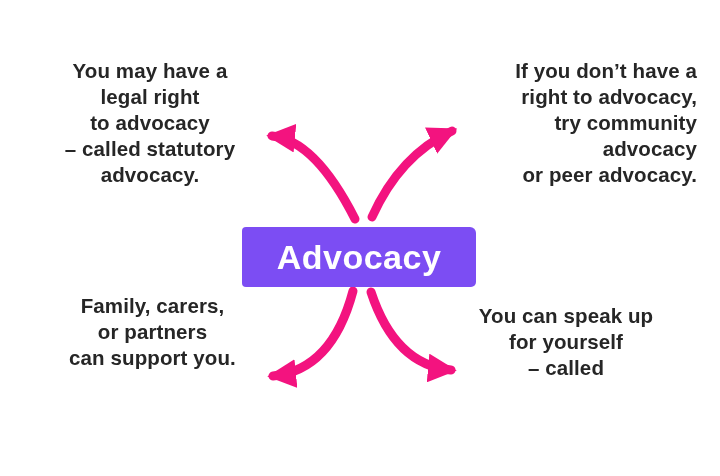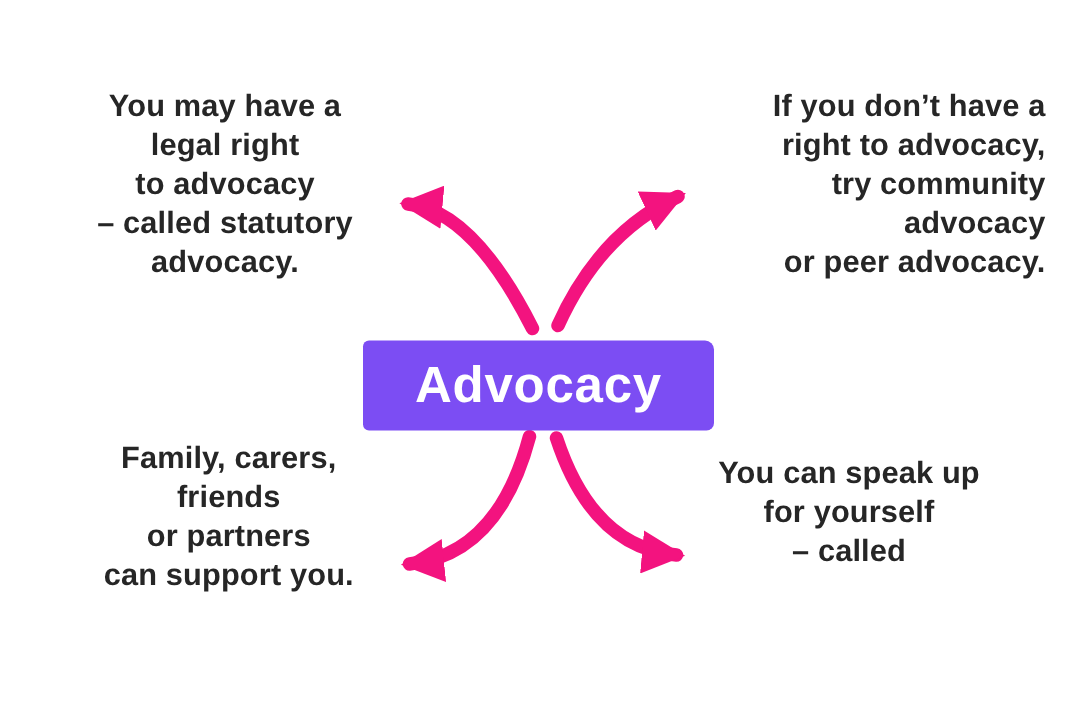--- a/index.html
+++ b/index.html
@@ -83,21 +83,20 @@
     <div>advocacy</div>
     <div>or peer advocacy.</div>
   </div>
 
   <div class="center-box">
     <span class="label">Advocacy</span>
   </div>
 
   <div class="text-node node-bottom-left">
     <div>Family, carers,</div>
-    <div>friends</div>
     <div>or partners</div>
     <div>can support you.</div>
   </div>
 
   <div class="text-node node-bottom-right">
     <div>You can speak up</div>
     <div>for yourself</div>
     <div>– called</div>
   </div>
 

